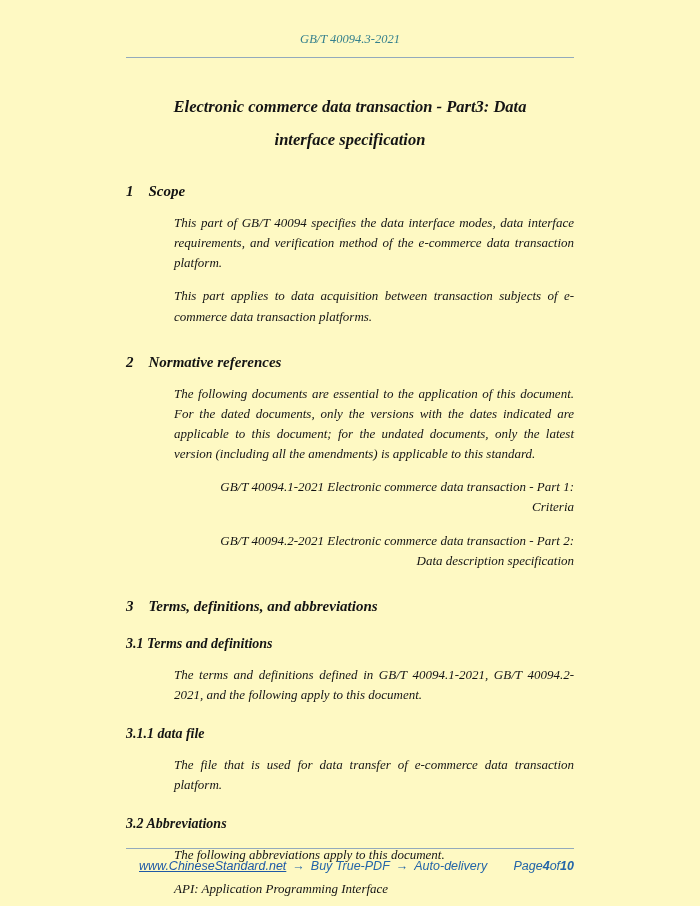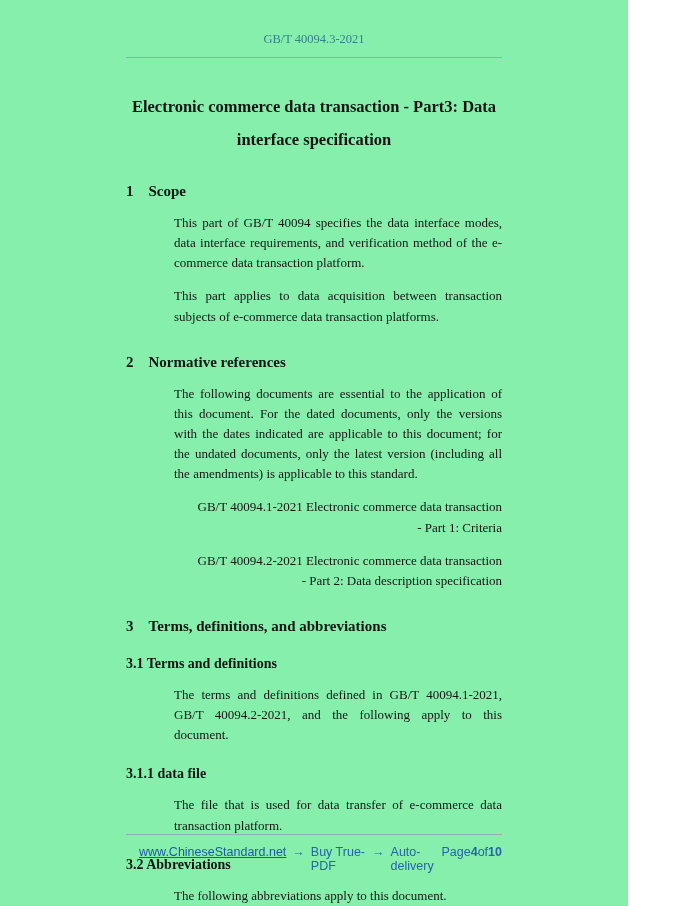--- a/index.html
+++ b/index.html
@@ -4,24 +4,25 @@
 <style>
   * { margin: 0; padding: 0; box-sizing: border-box; }
   html, body { background: #ffffff; }
   body {
     width: 700px; height: 906px;
     position: relative;
     font-family: "Liberation Serif", serif;
     color: #141414;
   }
   .page {
-    width: 628px; height: 906px;
+    width: 700px; height: 906px;
     position: relative;
-    background: #86efac;
+    background: #fef9c3;
     overflow: hidden;
+    font-style: italic;
   }
   .content { padding: 32px 126px 0 126px; }
 
   .doc-header {
     text-align: center;
     color: #35808d;
     font-size: 12.5px;
     padding-bottom: 10px;
     border-bottom: 1px solid #93aabc;
   }

